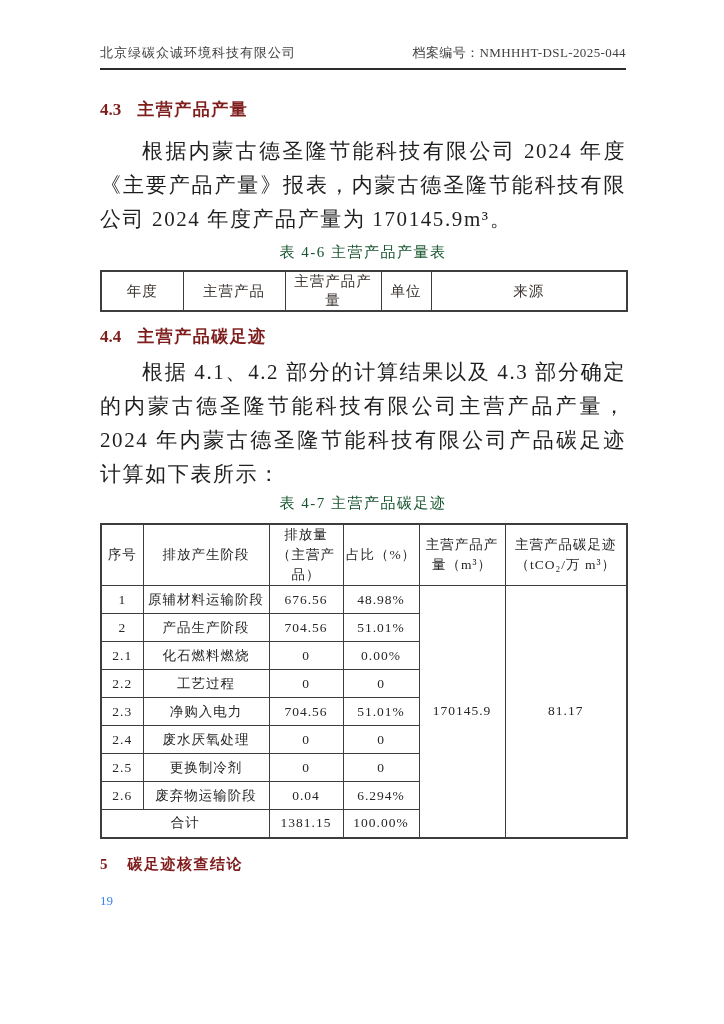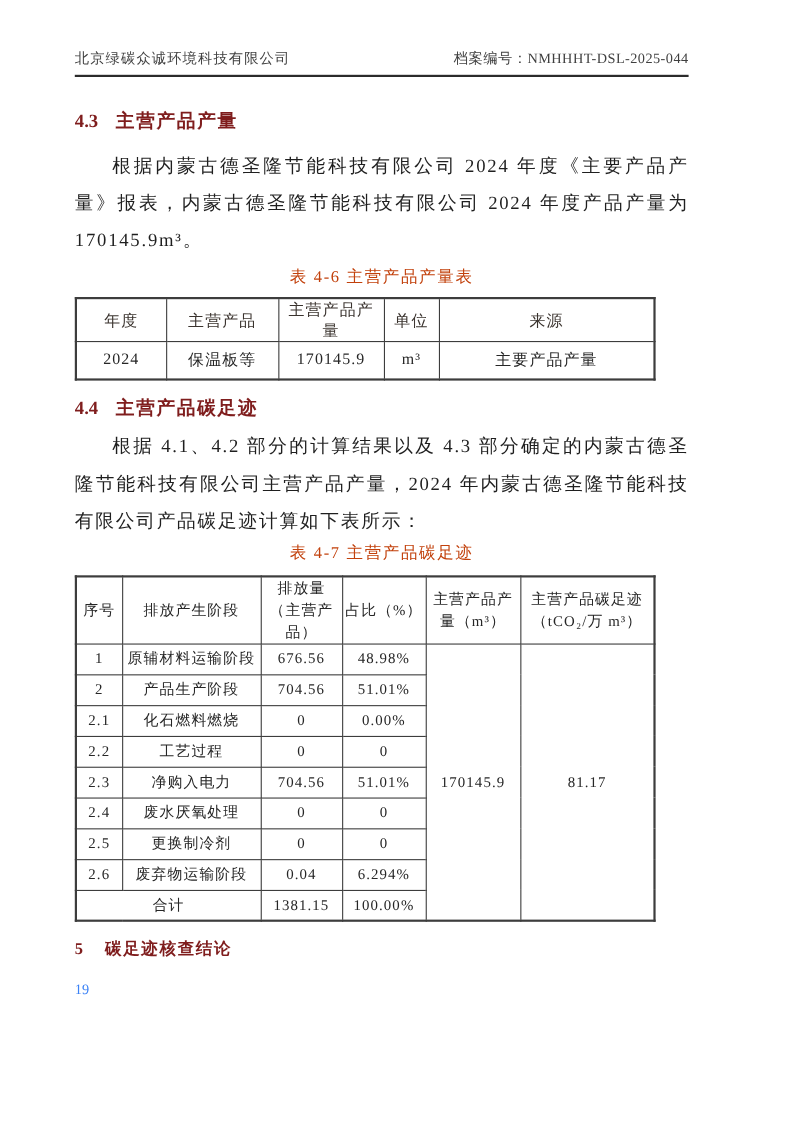--- a/index.html
+++ b/index.html
@@ -7,21 +7,21 @@
   .page {
     position: relative;
     width: 724px;
     height: 1024px;
     background: #ffffff;
     font-family: "Liberation Serif", "DejaVu Serif", serif;
     color: #212121;
     overflow: hidden;
   }
   .content {
-    padding: 44px 98px 0 68px;
+    padding: 44px 98px 0 100px;
     width: 724px;
   }
   
   .doc-header {
     display: flex;
     justify-content: space-between;
     align-items: flex-end;
     font-size: 13px;
     color: #3f3f3f;
     letter-spacing: 1px;
@@ -37,37 +37,37 @@
     font-weight: bold;
     color: #7f1d1d;
     letter-spacing: 1.5px;
   }
   .sec-heading .sec-num { letter-spacing: 0; margin-right: 16px; }
   .sec-heading.big { font-size: 15px; line-height: 26px; margin-top: 12px; }
   .sec-heading.big .sec-num { margin-right: 20px; }
   
   .para {
     margin-top: 12px;
-    font-size: 17px;
+    font-size: 21px;
     line-height: 34px;
     text-align: justify;
     text-indent: 2em;
     letter-spacing: 1.6px;
     color: #1f1f1f;
   }
   .para.tight { margin-top: 6px; }
   .para.last { margin-top: 10px; }
   
   .tbl-caption {
     margin-top: 4px;
     text-align: center;
     font-size: 15px;
     line-height: 24px;
     letter-spacing: 1.5px;
-    color: #c2410c;
+    color: #14532d;
   }
   .tbl-caption.t47 { margin-top: 0; }
   
   table {
     border-collapse: collapse;
     table-layout: fixed;
     width: 526px;
     margin-top: 6px;
     border: 2px solid #3d3d3d;
   }
@@ -120,27 +120,20 @@
           <col style="width:50px">
           <col style="width:196px">
       </colgroup>
       <tbody>
           <tr>
         <th>年度</th>
         <th>主营产品</th>
         <th>主营产品产量</th>
         <th>单位</th>
         <th>来源</th>
-      </tr>
-      <tr>
-        <td>2024</td>
-        <td>保温板等</td>
-        <td>170145.9</td>
-        <td>m³</td>
-        <td>主要产品产量</td>
       </tr>
     </tbody>
       </table>
 
     <div class="sec-heading" style="margin-top:13px">
       <span class="sec-num">4.4</span><span>主营产品碳足迹</span>
     </div>
 
     <p class="para tight">根据 4.1、4.2 部分的计算结果以及 4.3 部分确定的内蒙古德圣隆节能科技有限公司主营产品产量，2024 年内蒙古德圣隆节能科技有限公司产品碳足迹计算如下表所示：</p>
 

